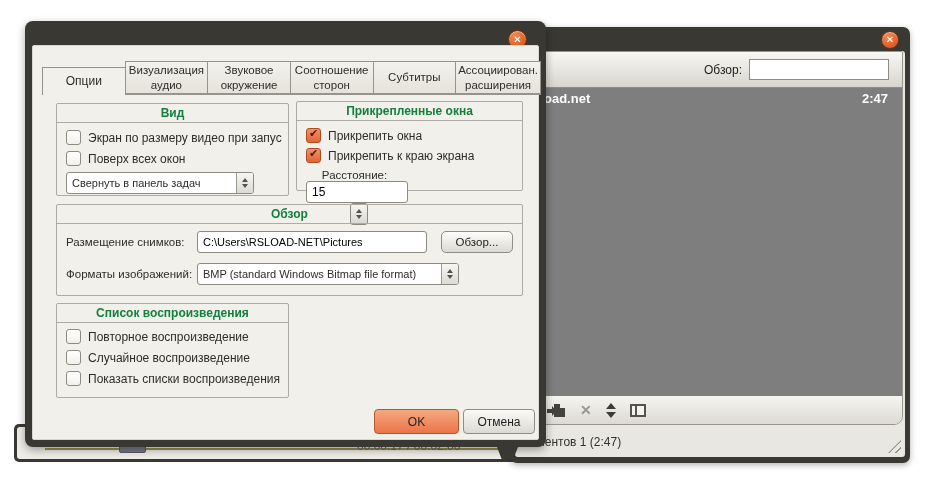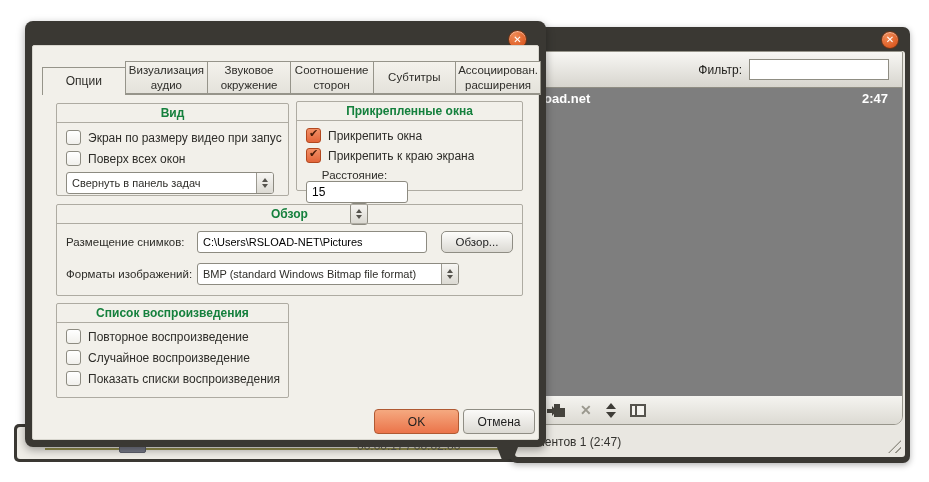--- a/index.html
+++ b/index.html
@@ -135,21 +135,21 @@
 </div>
 
 <div class="playlist-win">
   <div class="pl-titlebar"></div>
   <div class="close-btn pl-close">
     <span>✕</span>
   </div>
   <div class="pl-inner">
     <div class="pl-panel">
       <div class="filter-bar">
-        <span class="filter-label">Фильтр:</span>
+        <span class="filter-label">Обзор:</span>
         <input class="filter-input" type="text" value="" style="">
       </div>
       <div class="list-area">
         <div class="list-item">
           <span>oad.net</span>
           <span>2:47</span>
         </div>
       </div>
       <div class="pl-toolbar">
         <button class="tool-btn">
@@ -200,21 +200,21 @@
     <div class="group" id="grp-view">
       <div class="group-title">Вид</div>
       <div class="cb-row" style="top:26px;">
         <span class="cb"></span>
         <span>Экран по размеру видео при запус</span>
       </div>
       <div class="cb-row" style="top:47px;">
         <span class="cb"></span>
         <span>Поверх всех окон</span>
       </div>
-      <div class="combo" style="left:9px;top:68px;width:208px;">
+      <div class="combo" style="left:9px;top:68px;width:188px;">
         <span class="combo-value">Свернуть в панель задач</span>
         <span class="combo-spin">
           <span class="tri-up"></span>
             <span class="tri-down"></span>
         </span>
       </div>
     </div>
 
     <div class="group" id="grp-dock">
       <div class="group-title">Прикрепленные окна</div>

